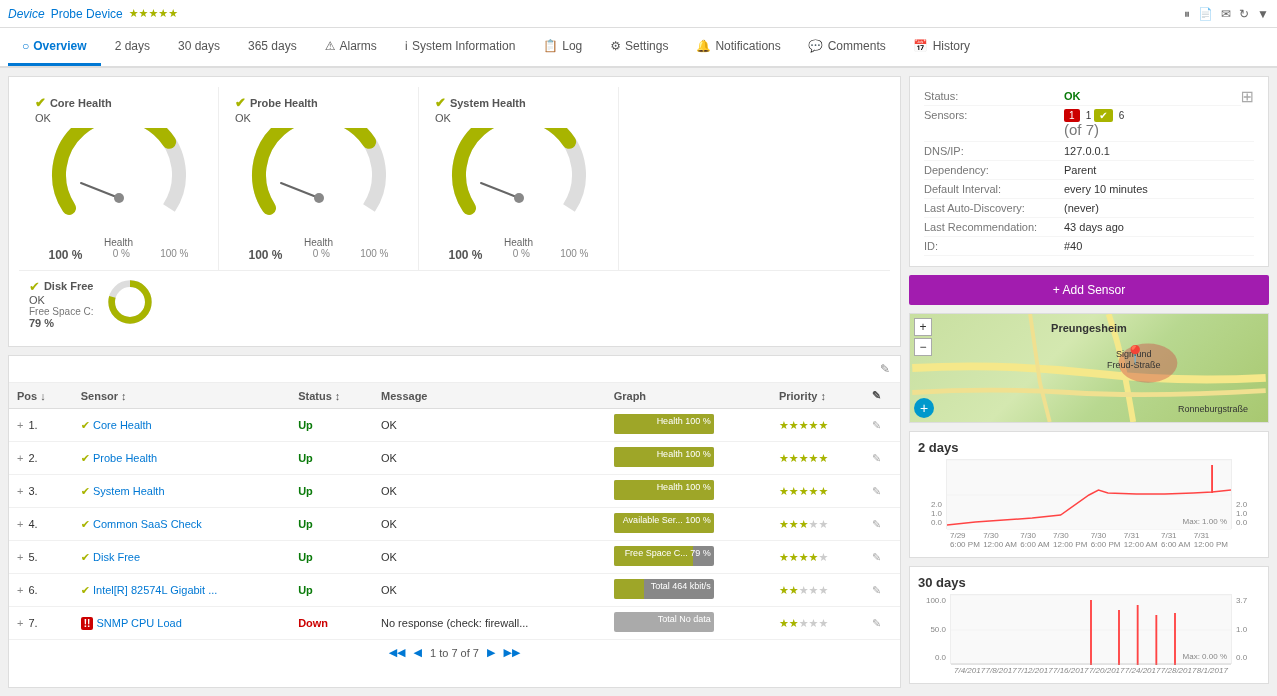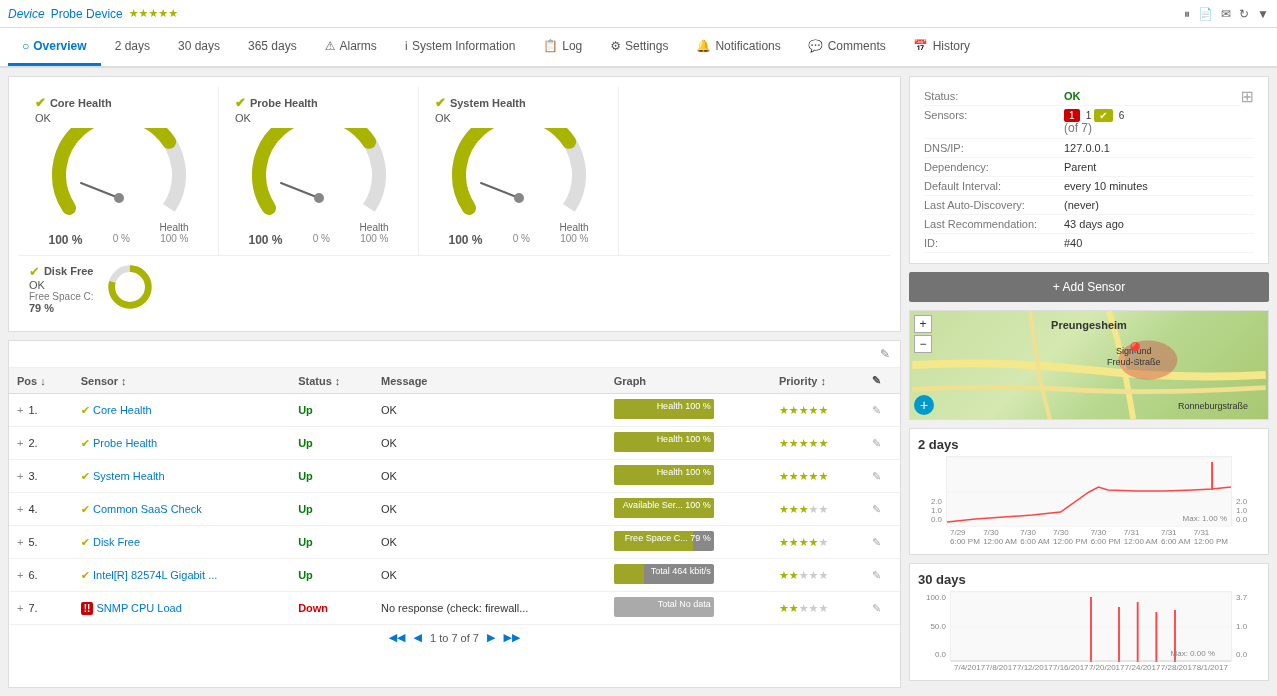--- a/index.html
+++ b/index.html
@@ -89,25 +89,25 @@
       font-weight: bold;
       color: #555;
       width: 100%;
       margin-bottom: 2px;
     }
     .check-icon { color: #a8b400; font-size: 13px; }
     .gauge-status { font-size: 11px; color: #555; width: 100%; margin-bottom: 4px; }
     .gauge-svg-container { position: relative; width: 140px; height: 90px; }
     .gauge-labels {
       display: flex;
-      justify-content: flex-end;
+      justify-content: center;
       width: 140px;
       font-size: 10px;
       color: #666;
-      margin-top: 4px;
+      margin-top: 19px;
     }
 
     
     #table-section {
       background: #fff;
       border: 1px solid #ddd;
       flex: 1;
     }
     .table-toolbar {
       padding: 6px 10px;
@@ -177,21 +177,21 @@
       font-size: 11px;
     }
     .info-label { width: 140px; color: #777; }
     .info-value { flex: 1; color: #333; }
     .sensor-badge-red { background: #cc0000; color: white; padding: 1px 5px; font-size: 10px; border-radius: 2px; margin-right: 3px; }
     .sensor-badge-green { background: #a8b400; color: white; padding: 1px 5px; font-size: 10px; border-radius: 2px; margin-right: 3px; }
     .qr-icon { float: right; color: #aaa; font-size: 16px; cursor: pointer; }
 
     
     #add-sensor-btn {
-      background: #737373;
+      background: #a21caf;
       color: white;
       border: none;
       padding: 8px 14px;
       cursor: pointer;
       font-size: 12px;
       width: 100%;
       text-align: center;
       border-radius: 2px;
     }
 
@@ -550,21 +550,21 @@
         <span class="info-label">Status:</span>
         <span class="info-value" style="color:#0a7a0a;font-weight:bold;">OK</span>
       </div>
       <div class="info-row">
         <span class="info-label">Sensors:</span>
         <span class="info-value">
           <span class="sensor-badge-red">1</span>
           <span style="font-size:10px;">1</span>
           <span class="sensor-badge-green">✔</span>
           <span style="font-size:10px;">6</span>
-          <br><span style="font-size:12px;color:#777;">(of 7)</span>
+          <br><span style="font-size:15px;color:#777;">(of 7)</span>
         </span>
       </div>
       <div class="info-row">
         <span class="info-label">DNS/IP:</span>
         <span class="info-value">127.0.0.1</span>
       </div>
       <div class="info-row">
         <span class="info-label">Dependency:</span>
         <span class="info-value">Parent</span>
       </div>
@@ -669,29 +669,29 @@
             <line x1="0" y1="70" x2="300" y2="70" stroke="#eee" stroke-width="0.5"></line>
 
             <line x1="150" y1="5" x2="150" y2="70" stroke="#ff4444" stroke-width="2"></line>
             <line x1="180" y1="15" x2="180" y2="70" stroke="#ff4444" stroke-width="2"></line>
             <line x1="200" y1="10" x2="200" y2="70" stroke="#ff4444" stroke-width="2"></line>
             <line x1="220" y1="20" x2="220" y2="70" stroke="#ff4444" stroke-width="2"></line>
             <line x1="240" y1="18" x2="240" y2="70" stroke="#ff4444" stroke-width="2"></line>
 
             <polyline points="0,69 300,69" stroke="#aaa" stroke-width="0.5" fill="none"></polyline>
           </svg>
-          <div style="position:absolute;bottom:2px;right:16px;font-size:8px;color:#888;">Max: 0.00 %</div>
+          <div style="position:absolute;bottom:2px;right:4px;font-size:8px;color:#888;">Max: 0.00 %</div>
         </div>
         <div style="font-size:8px;color:#888;display:flex;flex-direction:column;justify-content:space-between;padding:2px 0 2px 4px;width:28px;">
           <span>3.7</span>
           <span>1.0</span>
           <span>0.0</span>
         </div>
       </div>
-      <div style="font-size:8px;color:#888;display:flex;justify-content:space-between;padding-left:36px;padding-right:32px;margin-top:2px;">
+      <div style="font-size:8px;color:#888;display:flex;justify-content:space-between;padding-left:36px;padding-right:32px;margin-top:2px;font-style:italic;">
         <span>7/4/2017</span>
         <span>7/8/2017</span>
         <span>7/12/2017</span>
         <span>7/16/2017</span>
         <span>7/20/2017</span>
         <span>7/24/2017</span>
         <span>7/28/2017</span>
         <span>8/1/2017</span>
       </div>
     </div>

